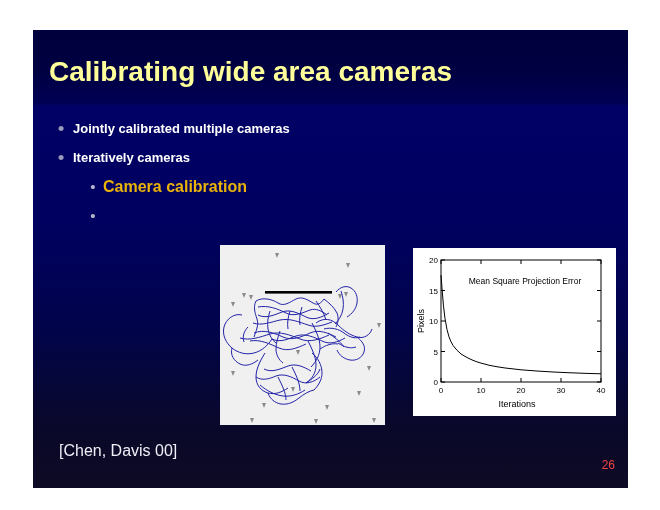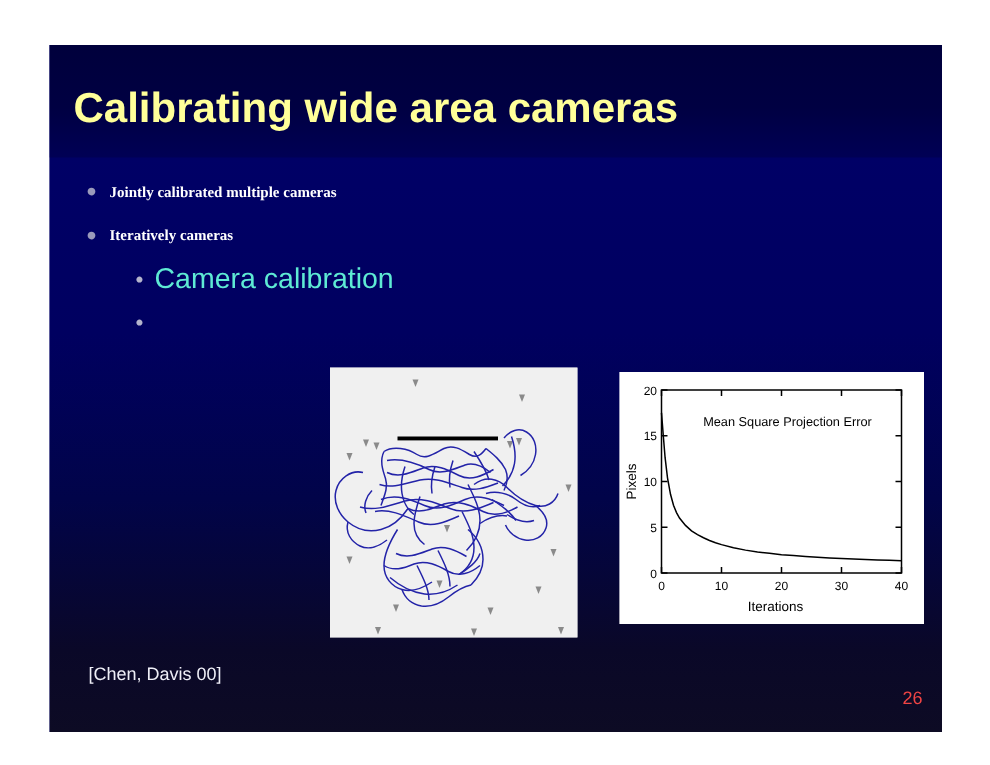--- a/index.html
+++ b/index.html
@@ -78,43 +78,42 @@
   }
   .b1 .bullet-mark {
     width: 24px;
     color: #9a9aba;
     font-size: 19px;
     line-height: 27px;
     text-align: center;
     flex: 0 0 24px;
   }
   .b1 .bullet-label {
-    font-size: 10px;
+    font-size: 13px;
     font-weight: bold;
     color: #ffffff;
     line-height: 27px;
     white-space: nowrap;
-    font-family: Liberation Serif, serif;
   }
   .b2 {
     margin-left: 34px;
     margin-bottom: 1px;
   }
   .b2 .bullet-mark {
     width: 20px;
     color: #b4b4cc;
     font-size: 15px;
     line-height: 28px;
     text-align: center;
     flex: 0 0 20px;
   }
   .b2 .bullet-label {
-    font-size: 19px;
-    font-weight: normal;
-    color: #5eead4;
+    font-size: 16px;
+    font-weight: bold;
+    color: #eab308;
     line-height: 28px;
     white-space: nowrap;
   }
 
   
   #trajectory-figure {
     position: absolute;
     left: 187px;
     top: 215px;
     width: 165px;
@@ -132,21 +131,21 @@
     height: 168px;
     background: #ffffff;
   }
   #error-chart svg { display: block; }
 
   
   #citation {
     position: absolute;
     left: 26px;
     top: 412px;
-    font-size: 12px;
+    font-size: 16px;
     color: #eeeef6;
     white-space: nowrap;
   }
   #page-number {
     position: absolute;
     right: 13px;
     top: 428px;
     font-size: 12px;
     color: #ef4444;
   }

